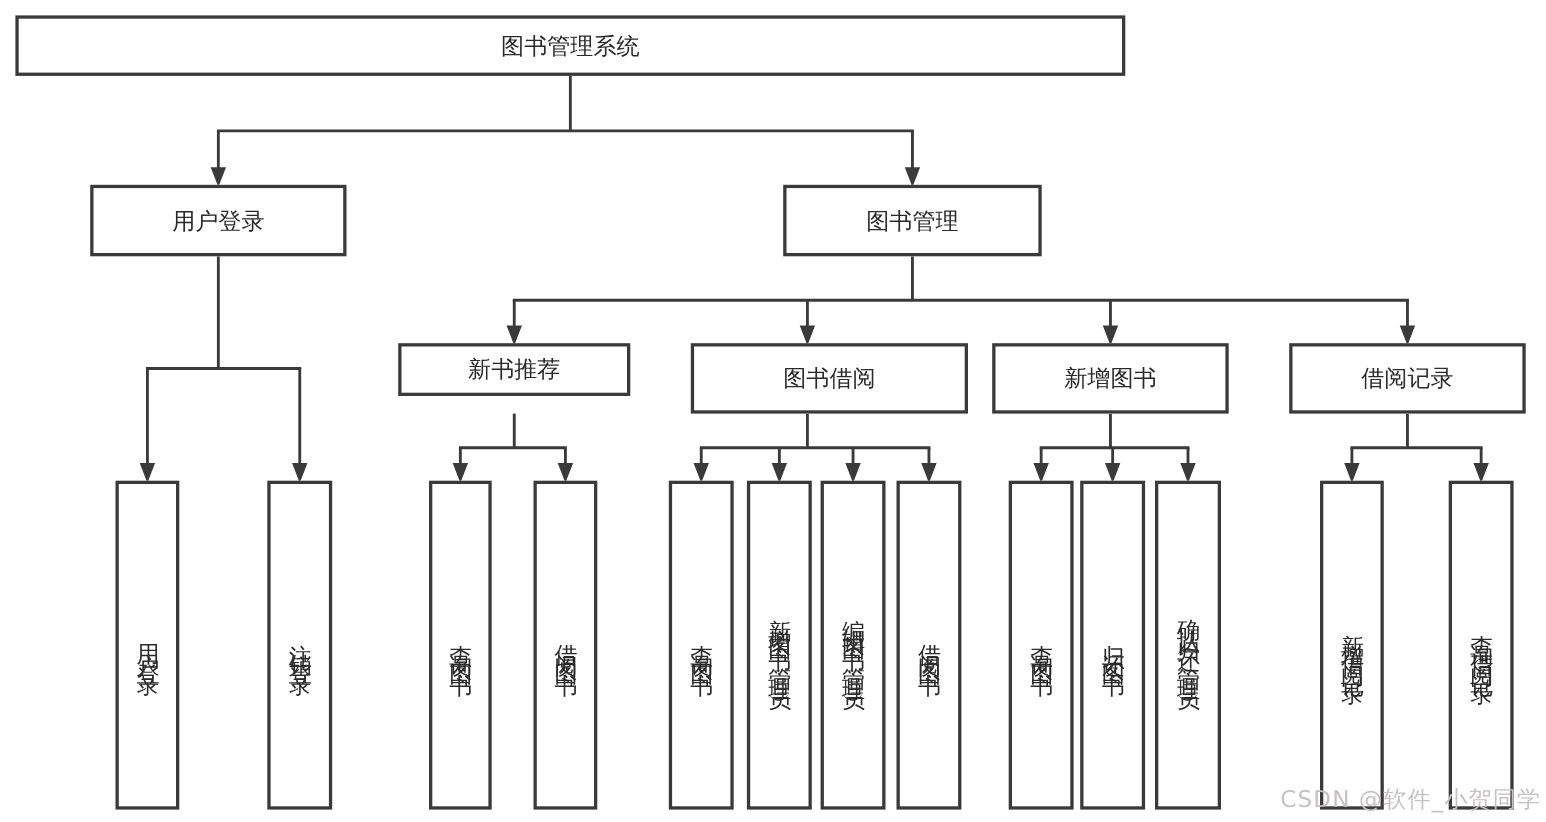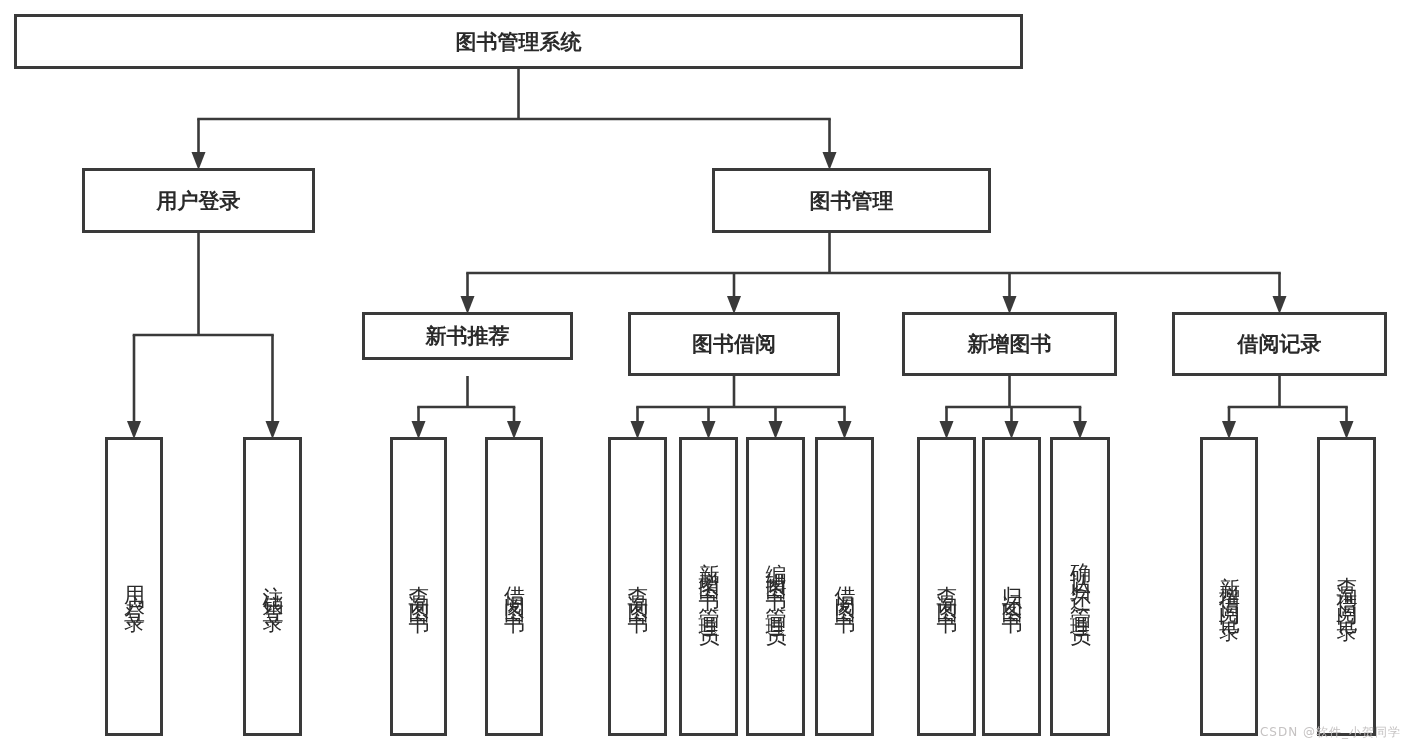--- a/index.html
+++ b/index.html
@@ -13,34 +13,34 @@
   .canvas svg{position:absolute;left:0;top:0;}
   .node{
     position:absolute;
     box-sizing:border-box;
     background:#ffffff;
     display:flex;
     align-items:center;
     justify-content:center;
     text-align:center;
   }
-  .node.h{font-size:21px;font-weight:bold;}
+  .node.h{font-size:21px;}
   .node.v{
     font-size:21px;
     writing-mode:vertical-rl;
     text-orientation:mixed;
     letter-spacing:9px;
     line-height:1;
   }
   .node span{display:block;}
   .watermark{
     position:absolute;
     right:4px;
     bottom:6px;
-    font-size:12px;
+    font-size:21px;
     letter-spacing:1px;
     white-space:nowrap;
     pointer-events:none;
     margin-top:42px;
   }
 </style>
 </head>
 <body>
 
 <div class="canvas">
@@ -98,27 +98,27 @@
       <line x1="1346.5" y1="407" x2="1346.5" y2="423" stroke="#3a3a3a" stroke-width="2.6"></line>
       <polygon points="1339.5,421 1353.5,421 1346.5,439" fill="#3a3a3a"></polygon>
     </svg>
   <div id="nodes">
       <div class="node h" style="left: 14px; top: 14px; width: 1009px; height: 55px; border: 3px solid rgb(58, 58, 58); color: rgb(42, 42, 42);">
         <span>图书管理系统</span>
       </div>
       <div class="node h" style="left: 82px; top: 168px; width: 233px; height: 65px; border: 3px solid rgb(58, 58, 58); color: rgb(42, 42, 42);">
         <span>用户登录</span>
       </div>
-      <div class="node h" style="left: 712px; top: 168px; width: 279px; height: 65px; border: 3px solid rgb(58, 58, 58); color: rgb(42, 42, 42);">
+      <div class="node h" style="left: 712px; top: 168px; width: 235px; height: 65px; border: 3px solid rgb(58, 58, 58); color: rgb(42, 42, 42);">
         <span>图书管理</span>
       </div>
       <div class="node h" style="left: 362px; top: 312px; width: 211px; height: 48px; border: 3px solid rgb(58, 58, 58); color: rgb(42, 42, 42);">
         <span>新书推荐</span>
       </div>
-      <div class="node h" style="left: 628px; top: 312px; width: 212px; height: 64px; border: 3px solid rgb(58, 58, 58); color: rgb(42, 42, 42);">
+      <div class="node h" style="left: 628px; top: 312px; width: 252px; height: 64px; border: 3px solid rgb(58, 58, 58); color: rgb(42, 42, 42);">
         <span>图书借阅</span>
       </div>
       <div class="node h" style="left: 902px; top: 312px; width: 215px; height: 64px; border: 3px solid rgb(58, 58, 58); color: rgb(42, 42, 42);">
         <span>新增图书</span>
       </div>
       <div class="node h" style="left: 1172px; top: 312px; width: 215px; height: 64px; border: 3px solid rgb(58, 58, 58); color: rgb(42, 42, 42);">
         <span>借阅记录</span>
       </div>
       <div class="node v" style="left: 105px; top: 437px; width: 58px; height: 299px; border: 3px solid rgb(58, 58, 58); color: rgb(42, 42, 42);">
         <span>用户登录</span>

